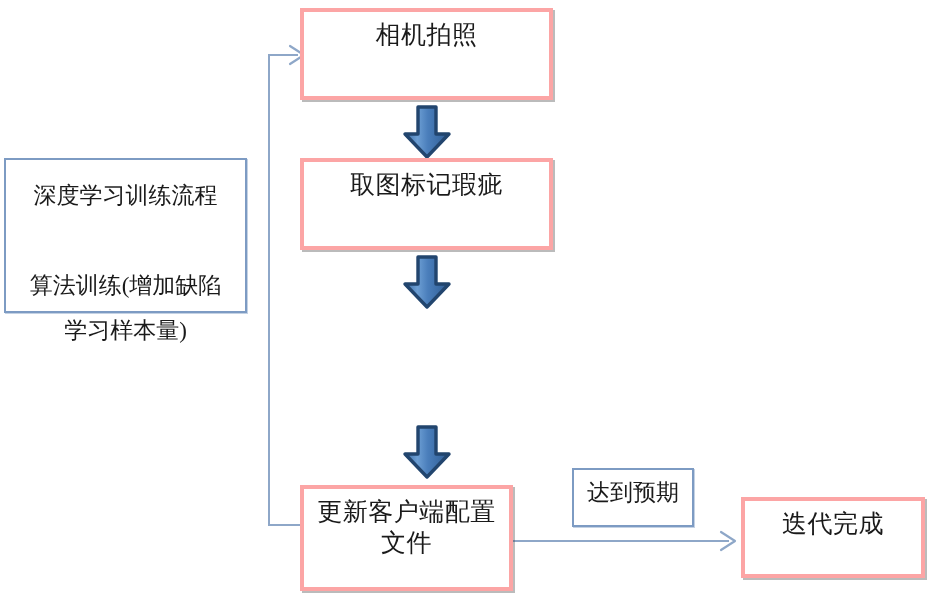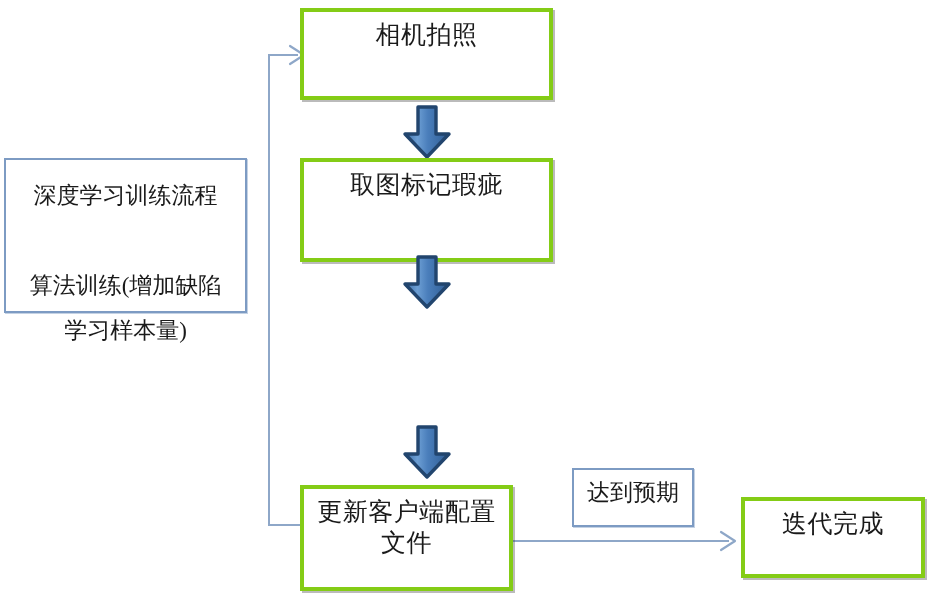--- a/index.html
+++ b/index.html
@@ -16,21 +16,21 @@
     height: 599px;
     background: #ffffff;
     overflow: hidden;
   }
 
   
   .proc-box {
     position: absolute;
     box-sizing: border-box;
     background: #ffffff;
-    border: 4px solid #84cc16;
+    border: 4px solid #fca5a5;
     box-shadow: 2px 2px 0 rgba(60,60,60,0.35);
   }
   .proc-box .box-text {
     position: absolute;
     left: 0;
     right: 0;
     top: 8px;
     text-align: center;
     font-size: 25px;
     line-height: 1.22;
@@ -110,21 +110,21 @@
       <linearGradient id="fa1" x1="0" y1="0" x2="1" y2="0">
         <stop offset="0%" stop-color="#3b6ca6"></stop>
         <stop offset="28%" stop-color="#6d9fd4"></stop>
         <stop offset="52%" stop-color="#4a7ebb"></stop>
         <stop offset="100%" stop-color="#2f5c93"></stop>
       </linearGradient>
     </defs>
     <polygon points="19,3 37,3 37,30 50,30 28,53 6,30 19,30" fill="url(#fa1)" stroke="#22456e" stroke-width="3.4" stroke-linejoin="round"></polygon>
   </svg>
 
-  <div class="proc-box" id="box-mark" style="left:300px; top:158px; width:253px; height:104px;padding-left:32px;">
+  <div class="proc-box" id="box-mark" style="left:300px; top:158px; width:253px; height:92px;padding-left:32px;">
     <div class="box-text">取图标记瑕疵</div>
   </div>
 
   <svg class="fat-arrow" width="56" height="56" viewBox="0 0 56 56" style="left:399px; top:254px;">
     <defs>
       <linearGradient id="fa2" x1="0" y1="0" x2="1" y2="0">
         <stop offset="0%" stop-color="#3b6ca6"></stop>
         <stop offset="28%" stop-color="#6d9fd4"></stop>
         <stop offset="52%" stop-color="#4a7ebb"></stop>
         <stop offset="100%" stop-color="#2f5c93"></stop>

